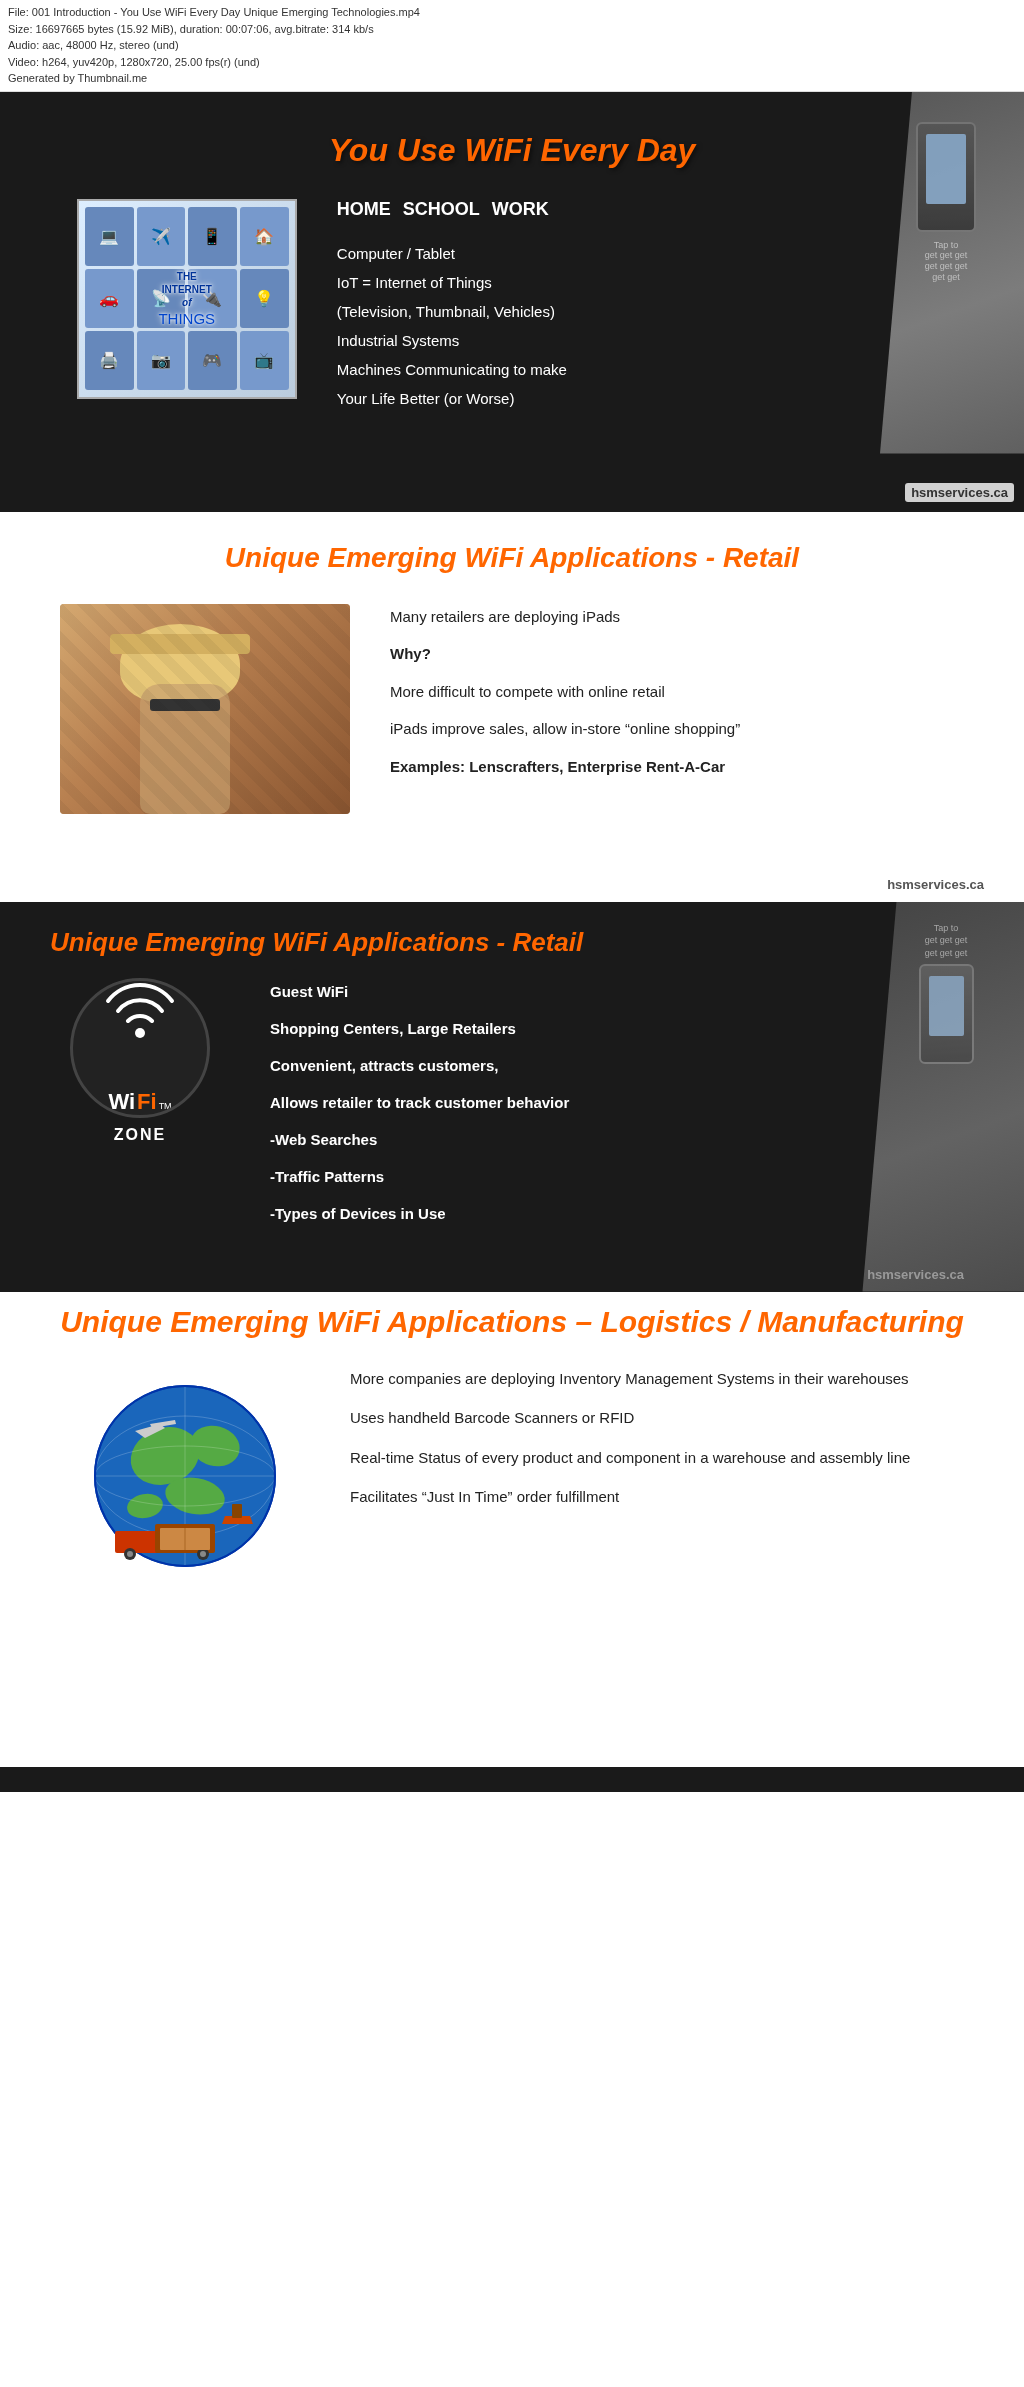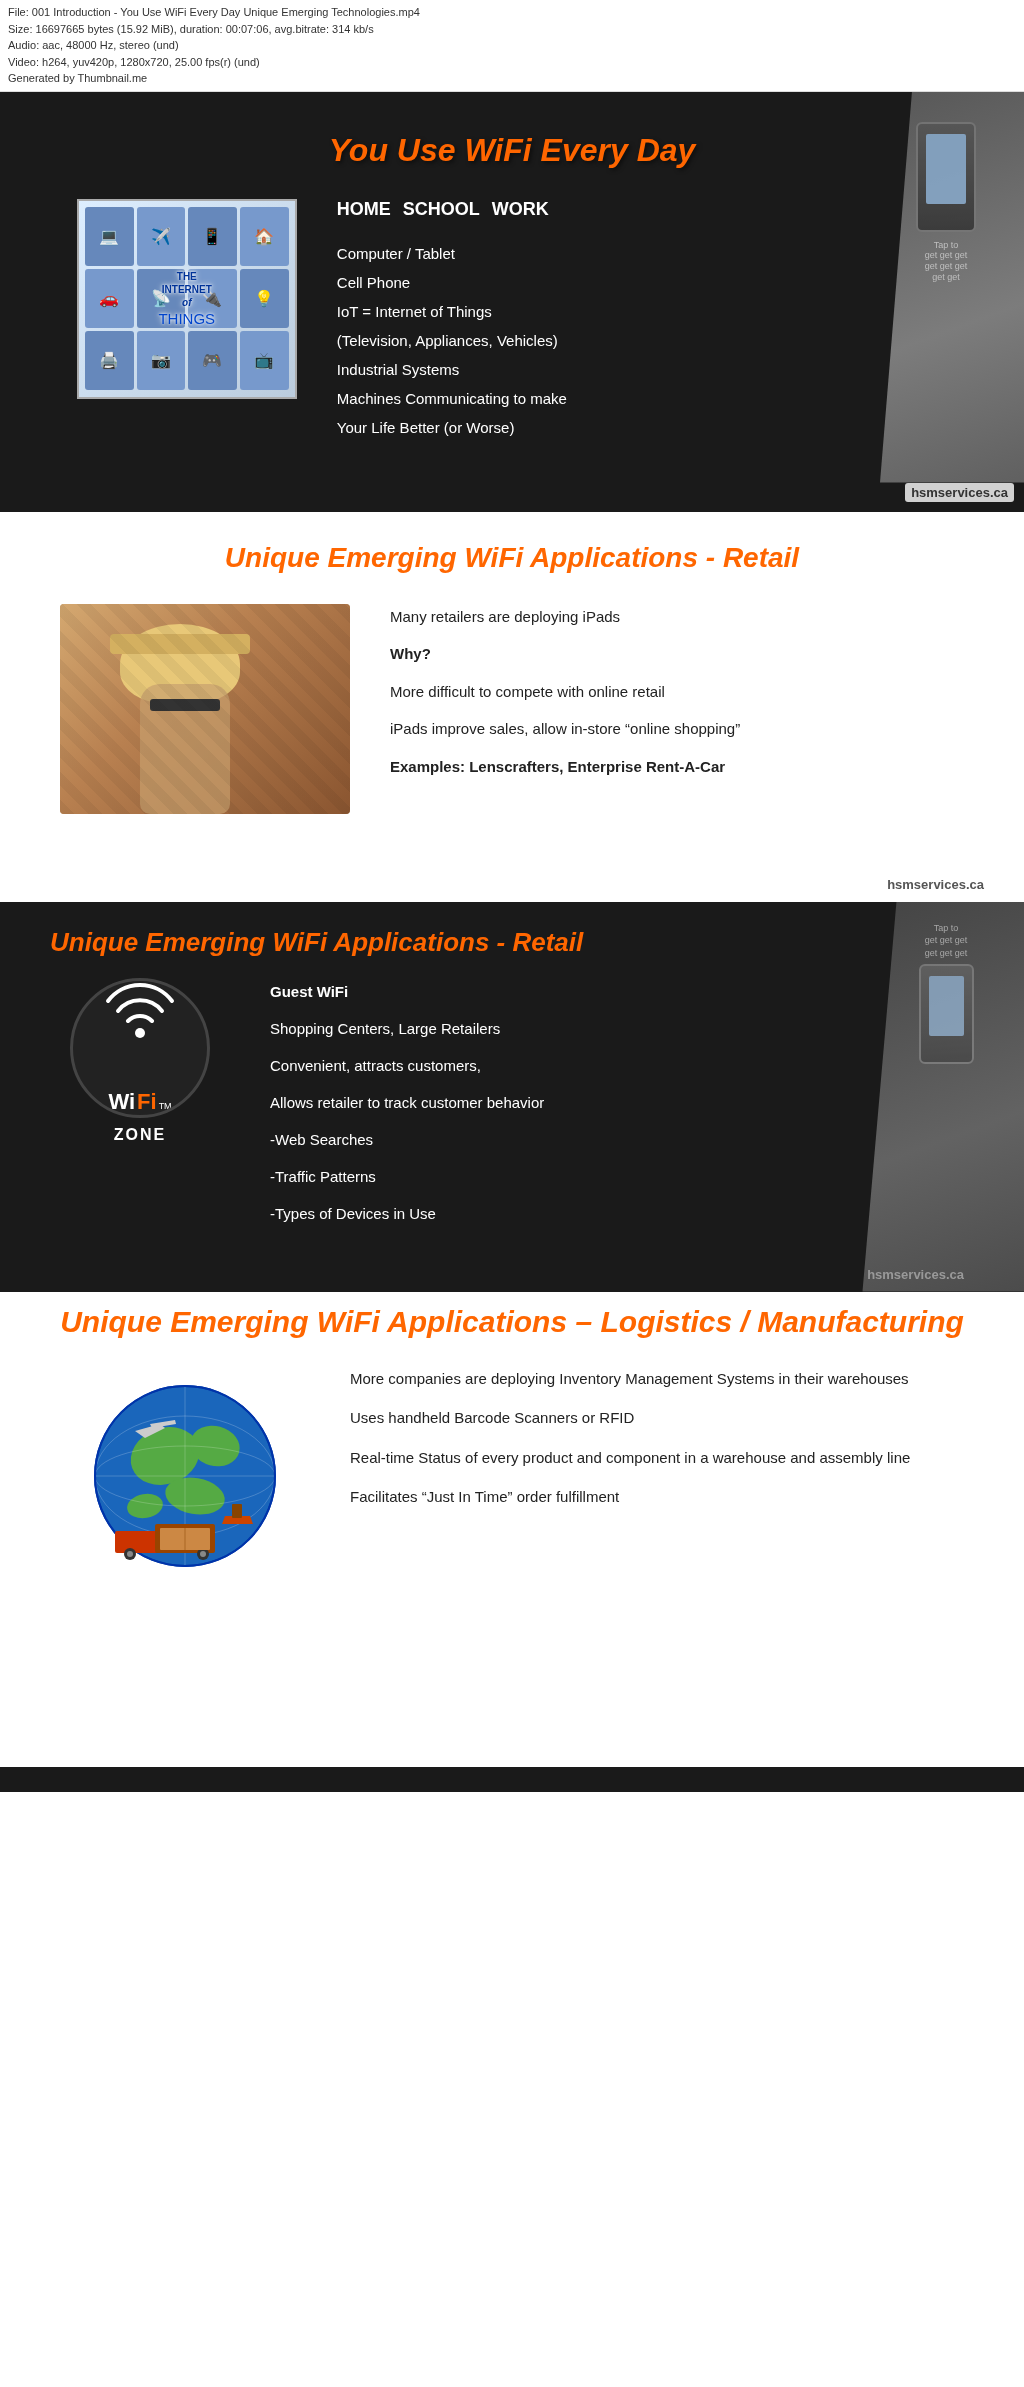--- a/index.html
+++ b/index.html
@@ -186,20 +186,21 @@
       font-weight: bold;
       color: #fff;
       margin-top: 8px;
       letter-spacing: 2px;
     }
     .section3-right {
       flex: 1;
       color: #fff;
       font-size: 15px;
       line-height: 1.8;
+      font-weight: bold;
     }
     .section3-right p { margin-bottom: 10px; }
 
     
     .section4 {
       background: #fff;
       min-height: 500px;
       position: relative;
       padding: 10px 60px 60px;
     }
@@ -298,23 +299,22 @@
       </div>
 
       <div class="section1-right">
         <div class="home-school-work">
           <span>HOME</span>
           <span>SCHOOL</span>
           <span>WORK</span>
         </div>
         <ul class="section1-list">
           <li>Computer / Tablet</li>
-          <li>Cell Phone</li>
           <li>IoT = Internet of Things</li>
-          <li>(Television, Appliances, Vehicles)</li>
+          <li>(Television, Thumbnail, Vehicles)</li>
           <li>Industrial Systems</li>
           <li>Machines Communicating to make</li>
           <li>Your Life Better (or Worse)</li>
         </ul>
       </div>
     </div>
   </div>
   <div class="hsmservices">
     <span>hsmservices.ca</span>
   </div>

